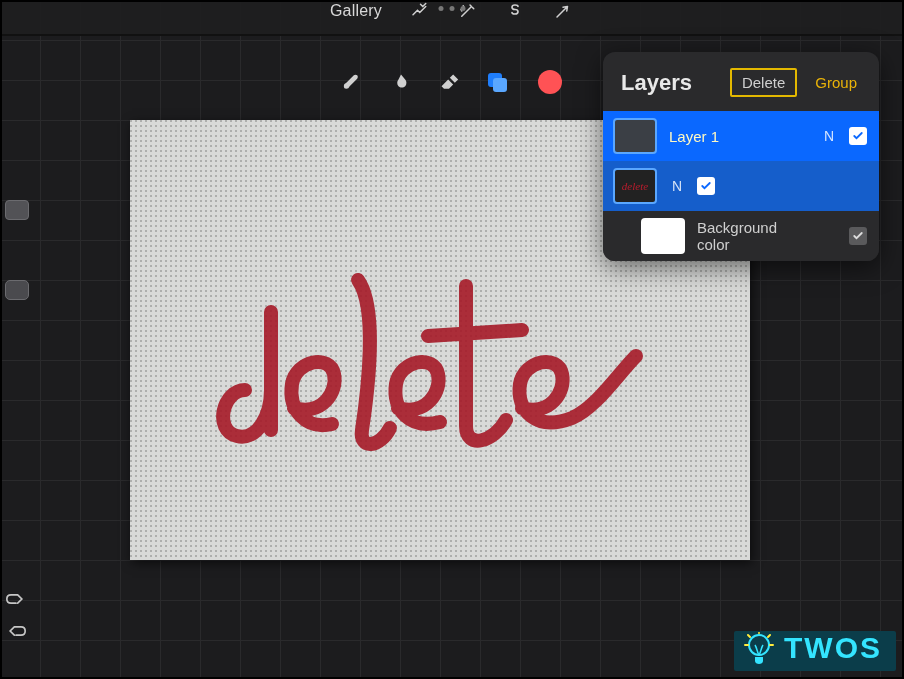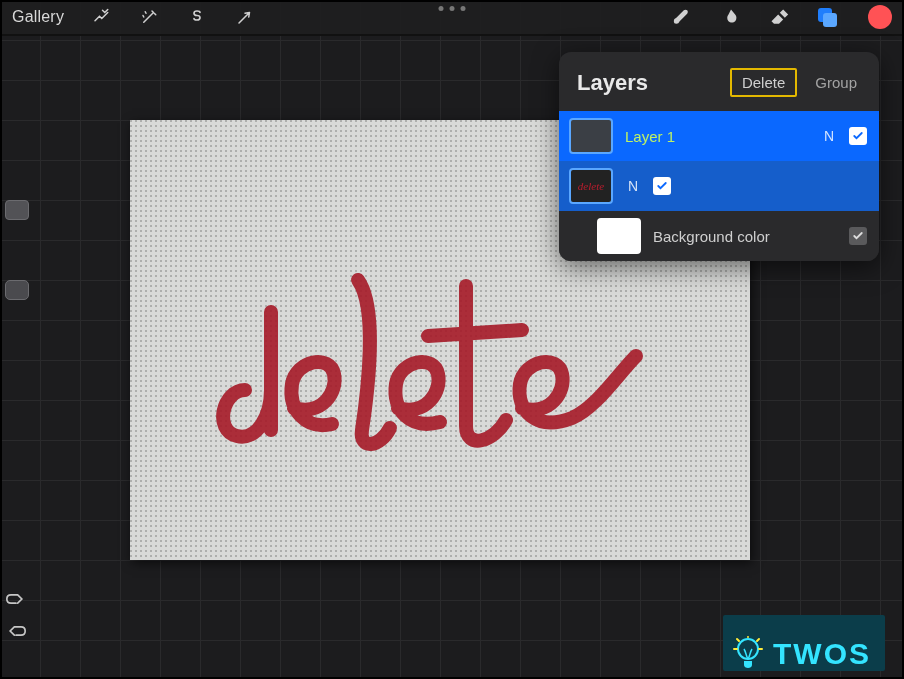--- a/index.html
+++ b/index.html
@@ -24,20 +24,21 @@
     position: absolute;
     top: 0; left: 0; right: 0;
     height: 36px;
     background: rgba(30,30,32,0.92);
     display: flex;
     align-items: center;
     padding: 0 12px;
     gap: 24px;
     border-bottom: 2px solid #111;
     z-index: 40;
+    flex-direction: column;
   }
   .toolbar .left, .toolbar .right {
     display: flex;
     align-items: center;
     gap: 26px;
   }
   .toolbar .spacer { flex: 1; }
   .toolbar .gallery-label {
     font-size: 16px;
     color: #d8d8d8;
@@ -113,21 +114,21 @@
     background: #525256;
     border-radius: 5px;
     border: 1px solid #6b6b6f;
   }
 
   
   .layers-panel {
     position: absolute;
     top: 52px;
     right: 25px;
-    width: 320px;
+    width: 276px;
     background: #2a2a2c;
     border-radius: 12px;
     box-shadow: 0 6px 26px rgba(0,0,0,0.55);
     overflow: hidden;
     z-index: 60;
   }
   .layers-panel::after {
     content: "";
     position: absolute;
     top: -8px;
@@ -144,42 +145,42 @@
     gap: 10px;
   }
   .layers-header .title {
     font-size: 22px;
     font-weight: 600;
     color: #e9e9e9;
     flex: 1;
   }
   .layers-header .btn {
     font-size: 15px;
-    color: #a3a3a3;
+    color: #eab308;
     padding: 4px 8px;
   }
   .layers-header .btn.delete {
     border: 2px solid #e3b800;
     border-radius: 2px;
     color: #cfcfcf;
     padding: 4px 10px;
   }
 
   .layer-row {
     display: flex;
     align-items: center;
     height: 50px;
     padding: 0 12px 0 10px;
     gap: 12px;
   }
   .layer-row.selected {
     background: #0a68ff;
     color: #fff;
   }
-  .layer-row.selected .layer-name { color: #bef264; }
+  .layer-row.selected .layer-name { color: #fef9c3; }
   .layer-row.selected .blend-letter { color: rgba(255,255,255,0.82); }
   .layer-row.also { background: #155ecb; }
   .layer-row.bg { background: #2a2a2c; padding-left: 38px; }
   .layer-thumb {
     width: 44px; height: 36px;
     border-radius: 4px;
     background: #3a3a3c;
     border: 2px solid transparent;
     flex-shrink: 0;
   }
@@ -207,29 +208,29 @@
     border-radius: 3px;
     background: #fff;
     display: flex; align-items: center; justify-content: center;
   }
   .visible-check svg { width: 12px; height: 12px; }
   .bg .visible-check { background: #5a5a5c; }
   .bg .visible-check svg path { stroke: #ddd; }
 
   .watermark {
     position: absolute;
-    bottom: 8px; right: 19px;
-    height: 56px;
+    bottom: 8px; right: 8px;
+    height: 40px;
     background: #0b3d4a;
     color: #34e4ff;
     font-weight: 800;
     font-size: 30px;
     letter-spacing: 2px;
     display: flex;
-    align-items: flex-end;
+    align-items: flex-start;
     padding: 0 14px 0 10px;
     gap: 10px;
     border-radius: 2px;
     z-index: 80;
   }
   .watermark .bulb {
     width: 30px; height: 36px;
   }
 
   .frame-ring {

